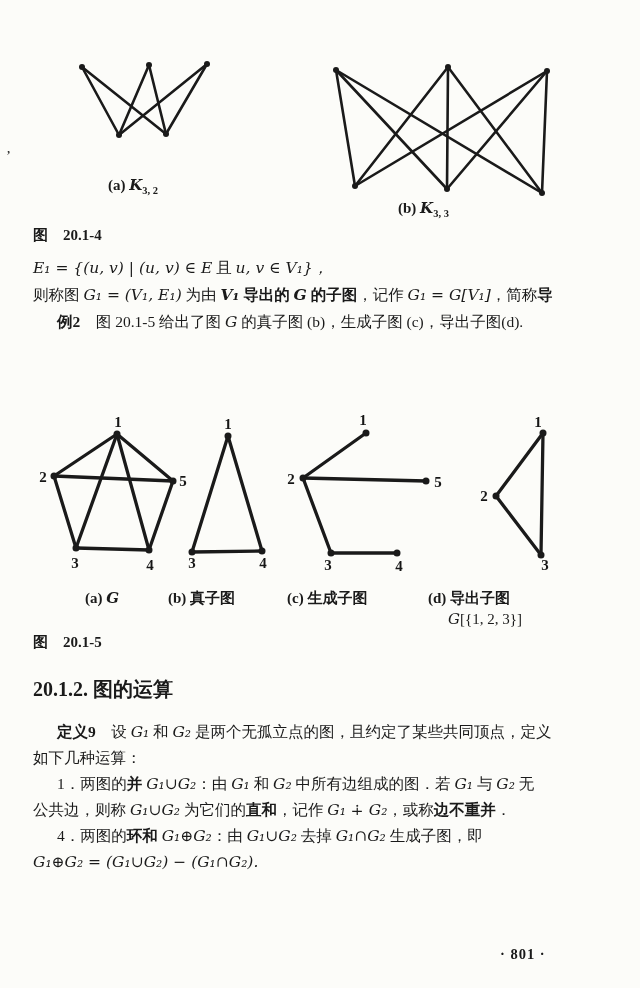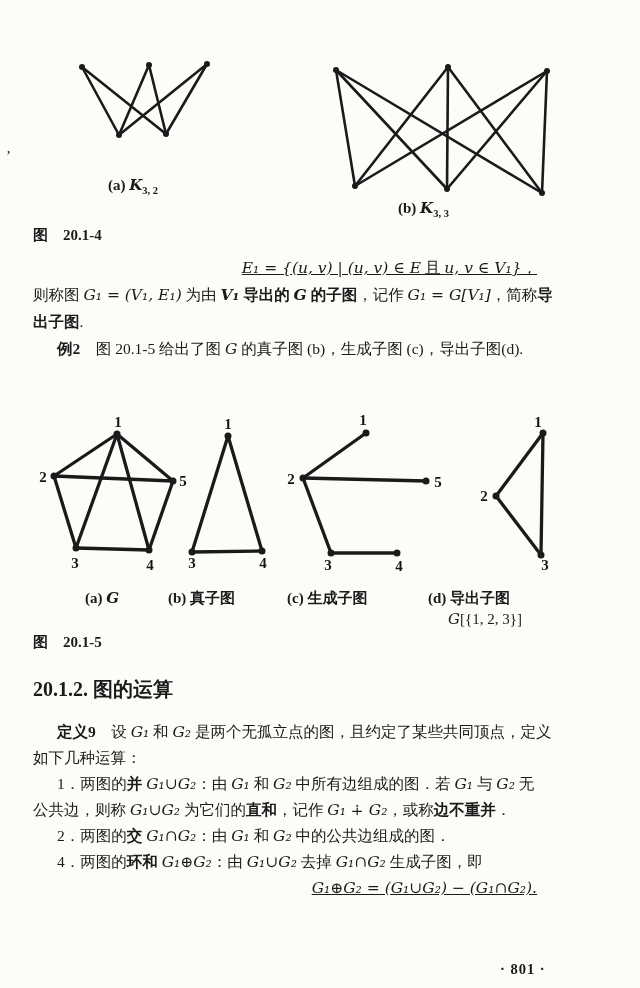--- a/index.html
+++ b/index.html
@@ -9,23 +9,23 @@
     font-family:"Liberation Serif","DejaVu Serif",serif;
   }
   #graphs{position:absolute;left:0;top:0;pointer-events:none;}
   .margin-mark{position:absolute;left:6px;top:148px;font-size:15px;}
   .cap{position:absolute;font-size:15px;white-space:nowrap;}
   .centerline{position:absolute;left:33px;width:574px;font-size:15px;white-space:nowrap;}
   .para{position:absolute;left:33px;width:574px;font-size:15.5px;}
   .para .ln{height:27px;line-height:27px;white-space:nowrap;}
   .para9 .ln{height:26px;line-height:26px;}
   .indent{padding-left:24px;}
-  .center{text-align:right;padding-right:70px;text-decoration:underline;}
+  .center{text-align:left;padding-right:70px;}
   .heading{position:absolute;left:33px;top:676px;font-size:20px;font-weight:bold;white-space:nowrap;text-align:right;}
-  .pagenum{position:absolute;left:500px;top:946px;font-size:14.5px;font-weight:bold;letter-spacing:1px;margin-top:15px;}
+  .pagenum{position:absolute;left:500px;top:946px;font-size:14.5px;font-weight:bold;letter-spacing:1px;}
   .b{font-weight:bold;}
   .v{font-style:italic;font-family:"DejaVu Serif",serif;}
   .sub{font-size:10.5px;vertical-align:-4px;font-weight:bold;}
   .vlabel{font-family:"Liberation Serif","DejaVu Serif",serif;font-size:15px;font-weight:bold;fill:#161616;}
 </style>
 </head>
 <body>
 
 <div class="page">
 
@@ -122,38 +122,36 @@
 
   <span class="margin-mark">’</span>
 
   <div class="cap" style="left:108px;top:176px"><span class="b">(a) </span><span class="b v">K</span><span class="sub">3, 2</span></div>
   <div class="cap" style="left:398px;top:199px"><span class="b">(b) </span><span class="b v">K</span><span class="sub">3, 3</span></div>
   <div class="centerline" style="top:226px;padding-right:24px"><span class="b">图　20.1-4</span></div>
 
   <div class="para" style="top:254px">
     <div class="ln center"><span class="v">E₁ = {(u, v) | (u, v) ∈ E</span><span> 且 </span><span class="v">u, v ∈ V₁</span><span class="v">}，</span></div>
     <div class="ln"><span>则称图 </span><span class="v">G₁ = (V₁, E₁)</span><span> 为由 </span><span class="b v">V₁</span><span class="b"> 导出的 </span><span class="b v">G</span><span class="b"> 的子图</span><span>，记作 </span><span class="v">G₁ = G[V₁]</span><span>，简称</span><span class="b">导</span></div>
-    <div class="ln"><span class="b">出子图</span><span>.</span></div>
     <div class="ln indent"><span class="b">例2</span><span>　图 20.1-5 给出了图 </span><span class="v">G</span><span> 的真子图 (b)，生成子图 (c)，导出子图(d).</span></div>
   </div>
 
   <div class="cap" style="left:85px;top:589px"><span class="b">(a) </span><span class="b v">G</span></div>
   <div class="cap" style="left:168px;top:589px"><span class="b">(b) 真子图</span></div>
   <div class="cap" style="left:287px;top:589px"><span class="b">(c) 生成子图</span></div>
   <div class="cap" style="left:428px;top:589px"><span class="b">(d) 导出子图</span></div>
   <div class="cap" style="left:448px;top:610px"><span class="v">G</span><span>[{1, 2, 3}]</span></div>
   <div class="centerline" style="top:633px;padding-right:60px"><span class="b">图　20.1-5</span></div>
 
   <div class="heading">20.1.2. 图的运算</div>
 
   <div class="para para9" style="top:719px">
     <div class="ln indent"><span class="b">定义9</span><span>　设 </span><span class="v">G₁</span><span> 和 </span><span class="v">G₂</span><span> 是两个无孤立点的图，且约定了某些共同顶点，定义</span></div>
     <div class="ln"><span>如下几种运算：</span></div>
     <div class="ln indent"><span>1．两图的</span><span class="b">并</span><span> </span><span class="v">G₁∪G₂</span><span>：由 </span><span class="v">G₁</span><span> 和 </span><span class="v">G₂</span><span> 中所有边组成的图．若 </span><span class="v">G₁</span><span> 与 </span><span class="v">G₂</span><span> 无</span></div>
     <div class="ln"><span>公共边，则称 </span><span class="v">G₁∪G₂</span><span> 为它们的</span><span class="b">直和</span><span>，记作 </span><span class="v">G₁ ∔ G₂</span><span>，或称</span><span class="b">边不重并</span><span>．</span></div>
-    <div class="ln indent"><span>2．两图的</span><span class="b">交</span><span> </span><span class="v">G₁∩G₂</span><span>：由 </span><span class="v">G₁</span><span> 和 </span><span class="v">G₂</span><span> 中的公共边组成的图．</span></div>
     <div class="ln indent"><span>4．两图的</span><span class="b">环和</span><span> </span><span class="v">G₁⊕G₂</span><span>：由 </span><span class="v">G₁∪G₂</span><span> 去掉 </span><span class="v">G₁∩G₂</span><span> 生成子图，即</span></div>
     <div class="ln center"><span class="v">G₁⊕G₂ = (G₁∪G₂) − (G₁∩G₂).</span></div>
   </div>
 
   <div class="pagenum">· 801 ·</div>
 
 </div>
 
 </body></html>

